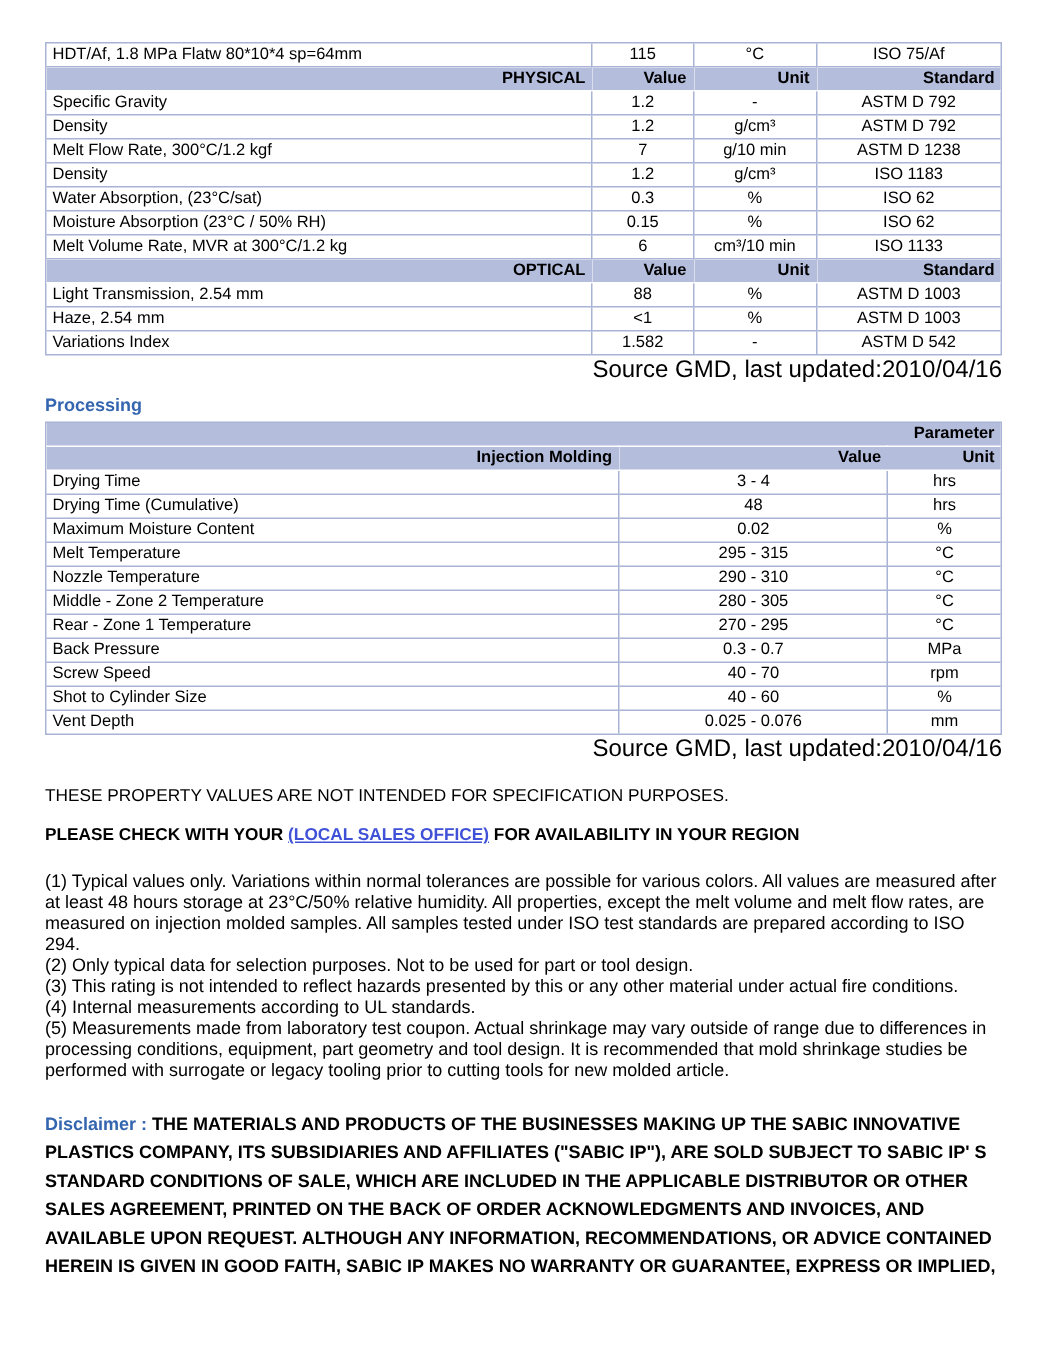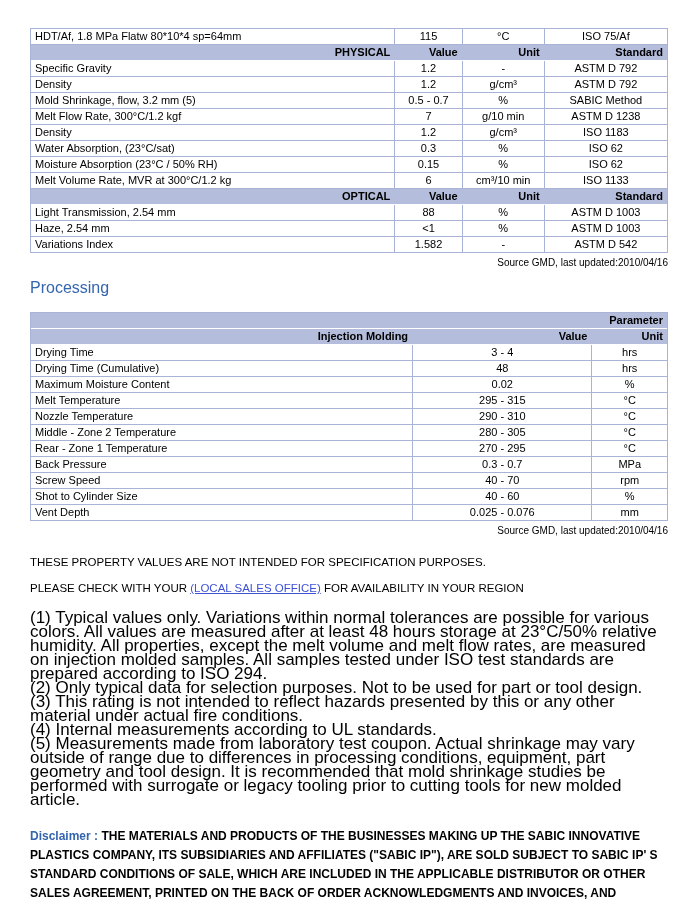--- a/index.html
+++ b/index.html
@@ -33,39 +33,39 @@
     background:var(--hdr-bg);
     border-right-color:var(--hdr-bg);
     border-bottom-color:#fff;
     font-weight:bold;
     text-align:right;
   }
   .c{text-align:center;}
 
   .source-line{
     text-align:right;
-    font-size:10px;line-height:14px;
+    font-size:16px;line-height:14px;
     margin-top:3px;
   }
   .section-heading{
     color:var(--blue);
-    font-weight:normal;
-    font-size:16px;
+    font-weight:bold;
+    font-size:12px;
     margin-top:9px;
-    margin-bottom:15px;
+    margin-bottom:4px;
   }
   .statement{
     font-size:11.5px;line-height:14px;
     margin-top:0;
   }
   .statement.first{margin-top:17px;}
-  .statement.second{margin-top:12px;margin-bottom:16px;}
+  .statement.second{margin-top:12px;margin-bottom:16px;font-weight:bold;}
   a.sales-link{color:var(--link);text-decoration:underline;cursor:pointer;}
   .notes div{
-    font-size:17px;line-height:14px;
+    font-size:12px;line-height:14px;
   }
   .disclaimer{
     margin-top:20px;
     font-size:12px;font-weight:bold;line-height:19px;
   }
   .disclaimer .dlabel{color:var(--blue);}
 </style>
 </head>
 <body>
 
@@ -96,26 +96,20 @@
             <td>Specific Gravity</td>
             <td class="c">1.2</td>
             <td class="c">-</td>
             <td class="c">ASTM D 792</td>
           </tr>
           <tr>
             <td>Density</td>
             <td class="c">1.2</td>
             <td class="c">g/cm³</td>
             <td class="c">ASTM D 792</td>
-          </tr>
-          <tr>
-            <td>Mold Shrinkage, flow, 3.2 mm (5)</td>
-            <td class="c">0.5 - 0.7</td>
-            <td class="c">%</td>
-            <td class="c">SABIC Method</td>
           </tr>
           <tr>
             <td>Melt Flow Rate, 300°C/1.2 kgf</td>
             <td class="c">7</td>
             <td class="c">g/10 min</td>
             <td class="c">ASTM D 1238</td>
           </tr>
           <tr>
             <td>Density</td>
             <td class="c">1.2</td>

